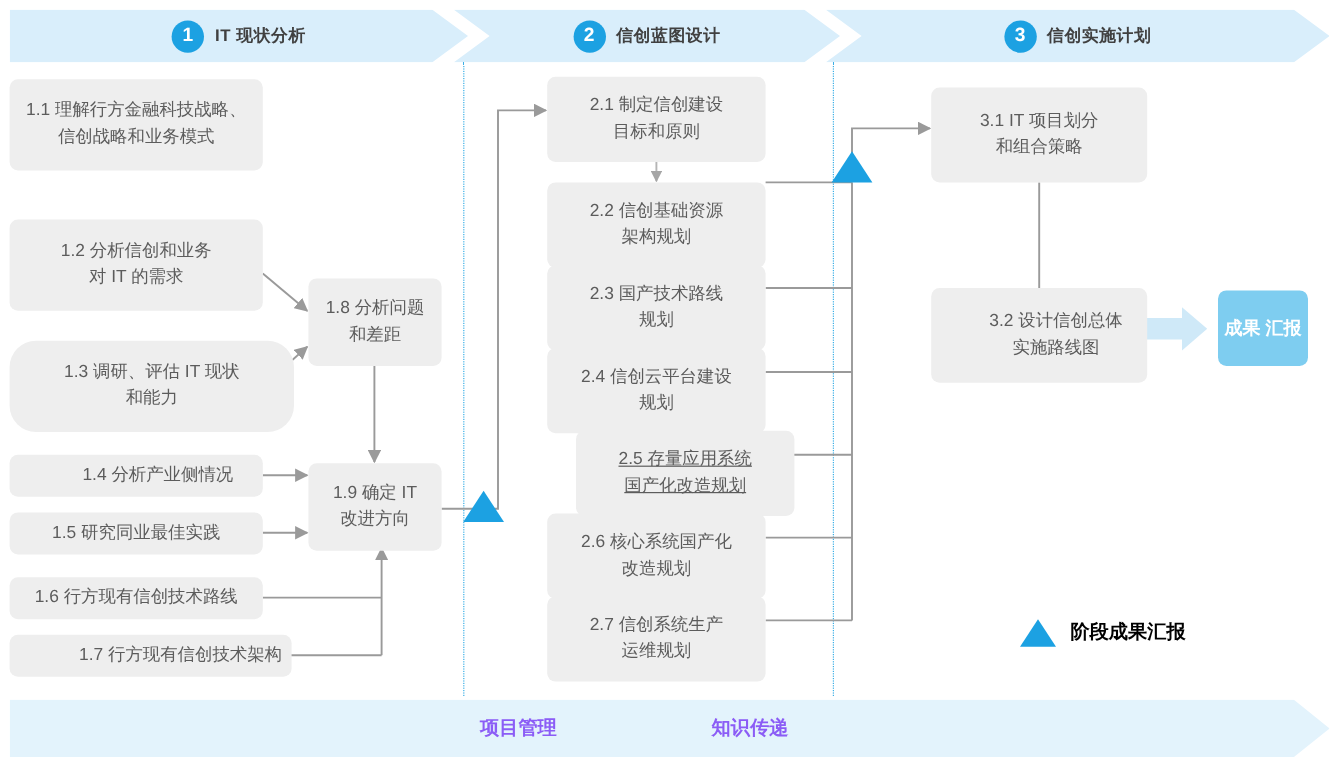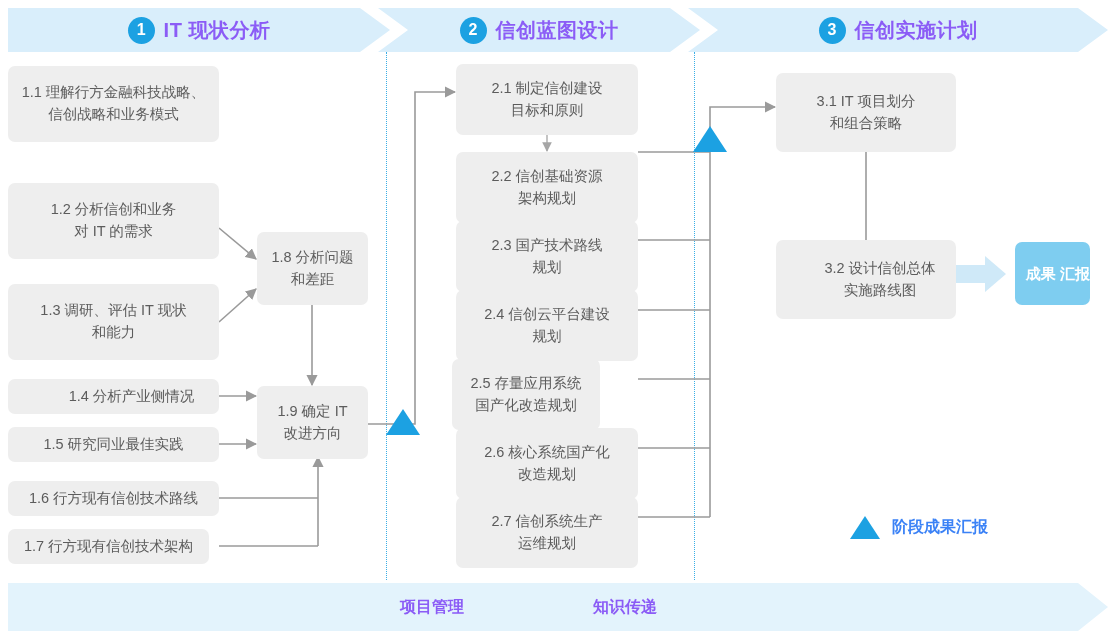--- a/index.html
+++ b/index.html
@@ -27,22 +27,22 @@
   .phase .num{
     width:27px;height:27px;border-radius:50%;
     background:#1ca1e2;color:#ffffff;
     font-size:16px;font-weight:bold;
     display:flex;align-items:center;justify-content:center;
     margin-right:9px;
     flex:0 0 auto;
     line-height:1;
   }
   .phase .ptitle{
-    color:#8b5cf6;
-    font-size:20px;
+    color:#404040;
+    font-size:14px;
     font-weight:bold;
     white-space:nowrap;
     letter-spacing:.5px;
   }
   
   .box{
     position:absolute;
     background:#eeeeee;
     border-radius:7px;
     display:flex;
@@ -90,21 +90,21 @@
     display:flex;align-items:center;
   }
   #legend .tri-legend{
     width:0;height:0;
     border-left:15px solid transparent;
     border-right:15px solid transparent;
     border-bottom:23px solid #1ca1e2;
     margin-right:12px;
   }
   #legend .ltext{
-    color:#3b82f6;font-size:16px;font-weight:bold;white-space:nowrap;
+    color:#000000;font-size:16px;font-weight:bold;white-space:nowrap;
   }
   
   #bottom-bar{
     position:absolute;
     left:8px;top:583px;
     width:1100px;height:48px;
   }
   #bottom-bar .bar-body{
     position:absolute;left:0;top:0;width:1100px;height:48px;
     background:#e3f3fc;
@@ -212,21 +212,21 @@
     </div>
   </div>
 
   <div class="box" style="left:8px;top:183px;width:211px;height:76px;">
     <div>
       <span>1.2 分析信创和业务</span>
       <span>对 IT 的需求</span>
     </div>
   </div>
 
-  <div class="box" style="left:8px;top:284px;width:211px;height:76px;">
+  <div class="box" style="left:8px;top:284px;width:237px;height:76px;border-radius:22px;">
     <div>
       <span>1.3 调研、评估 IT 现状</span>
       <span>和能力</span>
     </div>
   </div>
 
   <div class="box" style="left:8px;top:379px;width:211px;height:35px;padding-left:44px;">
     <div>
       <span>1.4 分析产业侧情况</span>
     </div>
@@ -237,21 +237,21 @@
       <span>1.5 研究同业最佳实践</span>
     </div>
   </div>
 
   <div class="box" style="left:8px;top:481px;width:211px;height:35px;">
     <div>
       <span>1.6 行方现有信创技术路线</span>
     </div>
   </div>
 
-  <div class="box" style="left:8px;top:529px;width:201px;height:35px;">
+  <div class="box" style="left:8px;top:529px;width:235px;height:35px;justify-content:flex-end;">
     <div>
       <span>1.7 行方现有信创技术架构</span>
     </div>
   </div>
 
   <div class="box" style="left:257px;top:232px;width:111px;height:73px;">
     <div>
       <span>1.8 分析问题</span>
       <span>和差距</span>
     </div>
@@ -285,21 +285,21 @@
     </div>
   </div>
 
   <div class="box" style="left:456px;top:290px;width:182px;height:71px;">
     <div>
       <span>2.4 信创云平台建设</span>
       <span>规划</span>
     </div>
   </div>
 
-  <div class="box" style="left:452px;top:359px;width:148px;height:71px;">
+  <div class="box" style="left:480px;top:359px;width:182px;height:71px;text-decoration:underline;">
     <div>
       <span>2.5 存量应用系统</span>
       <span>国产化改造规划</span>
     </div>
   </div>
 
   <div class="box" style="left:456px;top:428px;width:182px;height:71px;">
     <div>
       <span>2.6 核心系统国产化</span>
       <span>改造规划</span>
@@ -320,21 +320,21 @@
     </div>
   </div>
 
   <div class="box" style="left:776px;top:240px;width:180px;height:79px;padding-left:36px;">
     <div>
       <span>3.2 设计信创总体</span>
       <span>实施路线图</span>
     </div>
   </div>
 
-  <div class="result-box" style="left:1015px;top:242px;width:75px;height:63px;justify-content:flex-end;">
+  <div class="result-box" style="left:1015px;top:242px;width:75px;height:63px;">
     <div>
       <span>成果</span>
       <span>汇报</span>
     </div>
   </div>
 
   <div class="tri" style="left:386px;top:409px;"></div>
   <div class="tri" style="left:693px;top:126px;"></div>
 
   <div id="legend">

